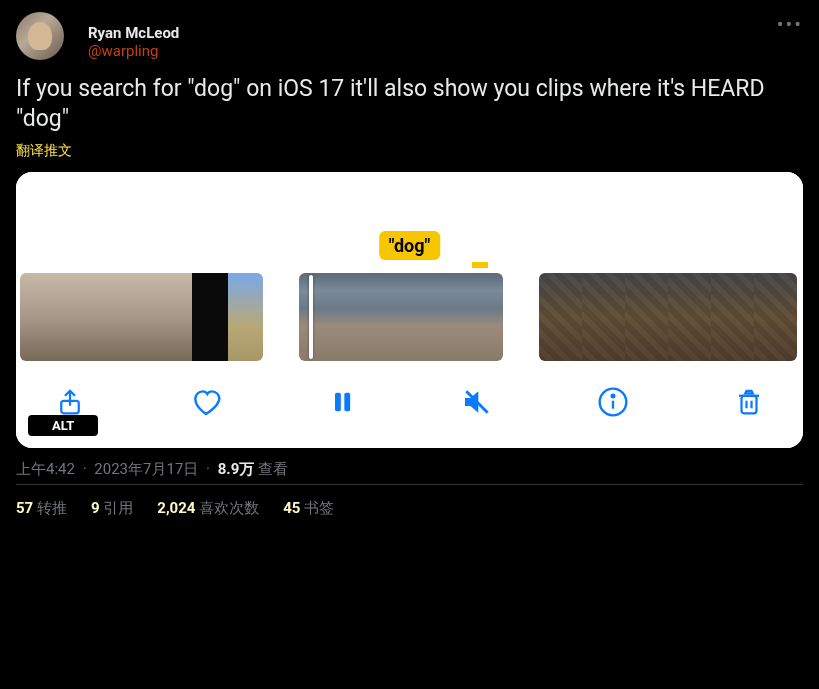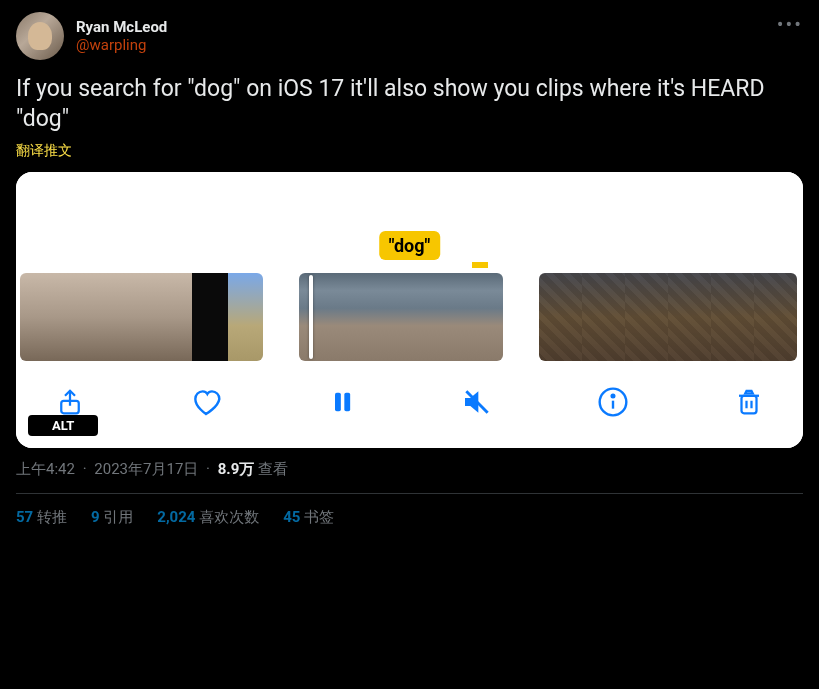--- a/index.html
+++ b/index.html
@@ -10,22 +10,22 @@
     width: 819px;
     height: 689px;
     overflow: hidden;
   }
   .tweet {
     padding: 12px 16px;
     position: relative;
   }
   .header {
     display: flex;
-    align-items: center;
-    gap: 12px;
+    align-items: flex-end;
+    gap: 24px;
     margin-bottom: 14px;
   }
   .avatar {
     width: 48px;
     height: 48px;
     border-radius: 50%;
     background: linear-gradient(135deg, #8a7a6a 0%, #b8a898 40%, #6a5a4a 100%);
     flex-shrink: 0;
     position: relative;
     overflow: hidden;
@@ -169,33 +169,33 @@
     background: #000;
     color: #fff;
     font-size: 13px;
     font-weight: 700;
     padding: 3px 24px;
     border-radius: 4px;
   }
   .meta {
     color: #71767b;
     font-size: 15px;
-    padding-bottom: 14px;
+    padding-bottom: 5px;
     border-bottom: 1px solid #2f3336;
   }
   .meta .sep { margin: 0 4px; }
   .meta .views-count { color: #e7e9ea; font-weight: 700; }
   .stats {
     display: flex;
     gap: 24px;
     padding-top: 14px;
     font-size: 15px;
     color: #71767b;
   }
-  .stats .num { color: #0369a1; font-weight: 700; }
+  .stats .num { color: #fef9c3; font-weight: 700; }
   .stat { cursor: pointer; }
 </style>
 </head>
 <body>
 
 <div class="tweet">
 
   <div class="more">•••</div>
 
   <div class="header">

